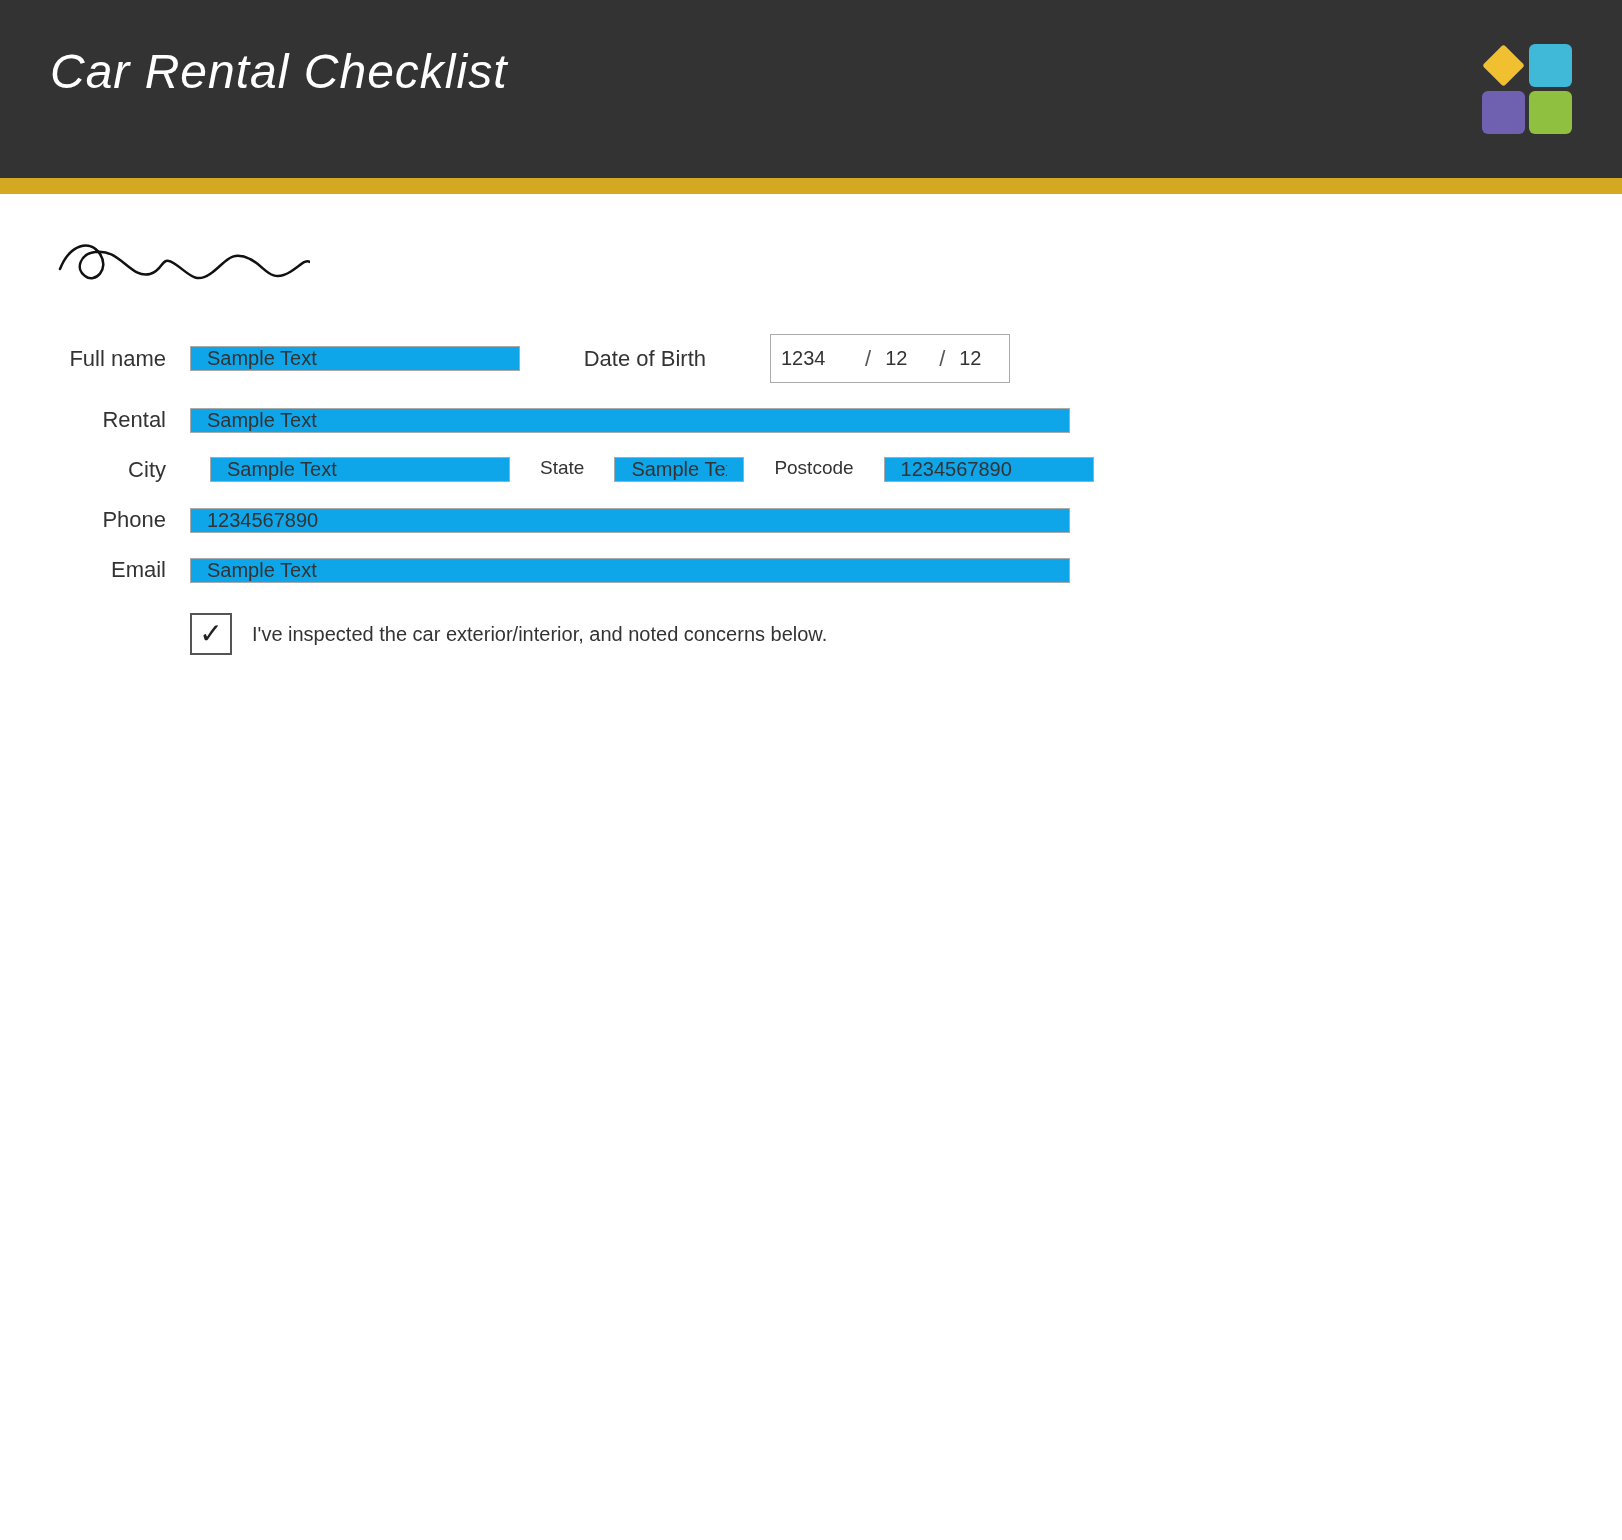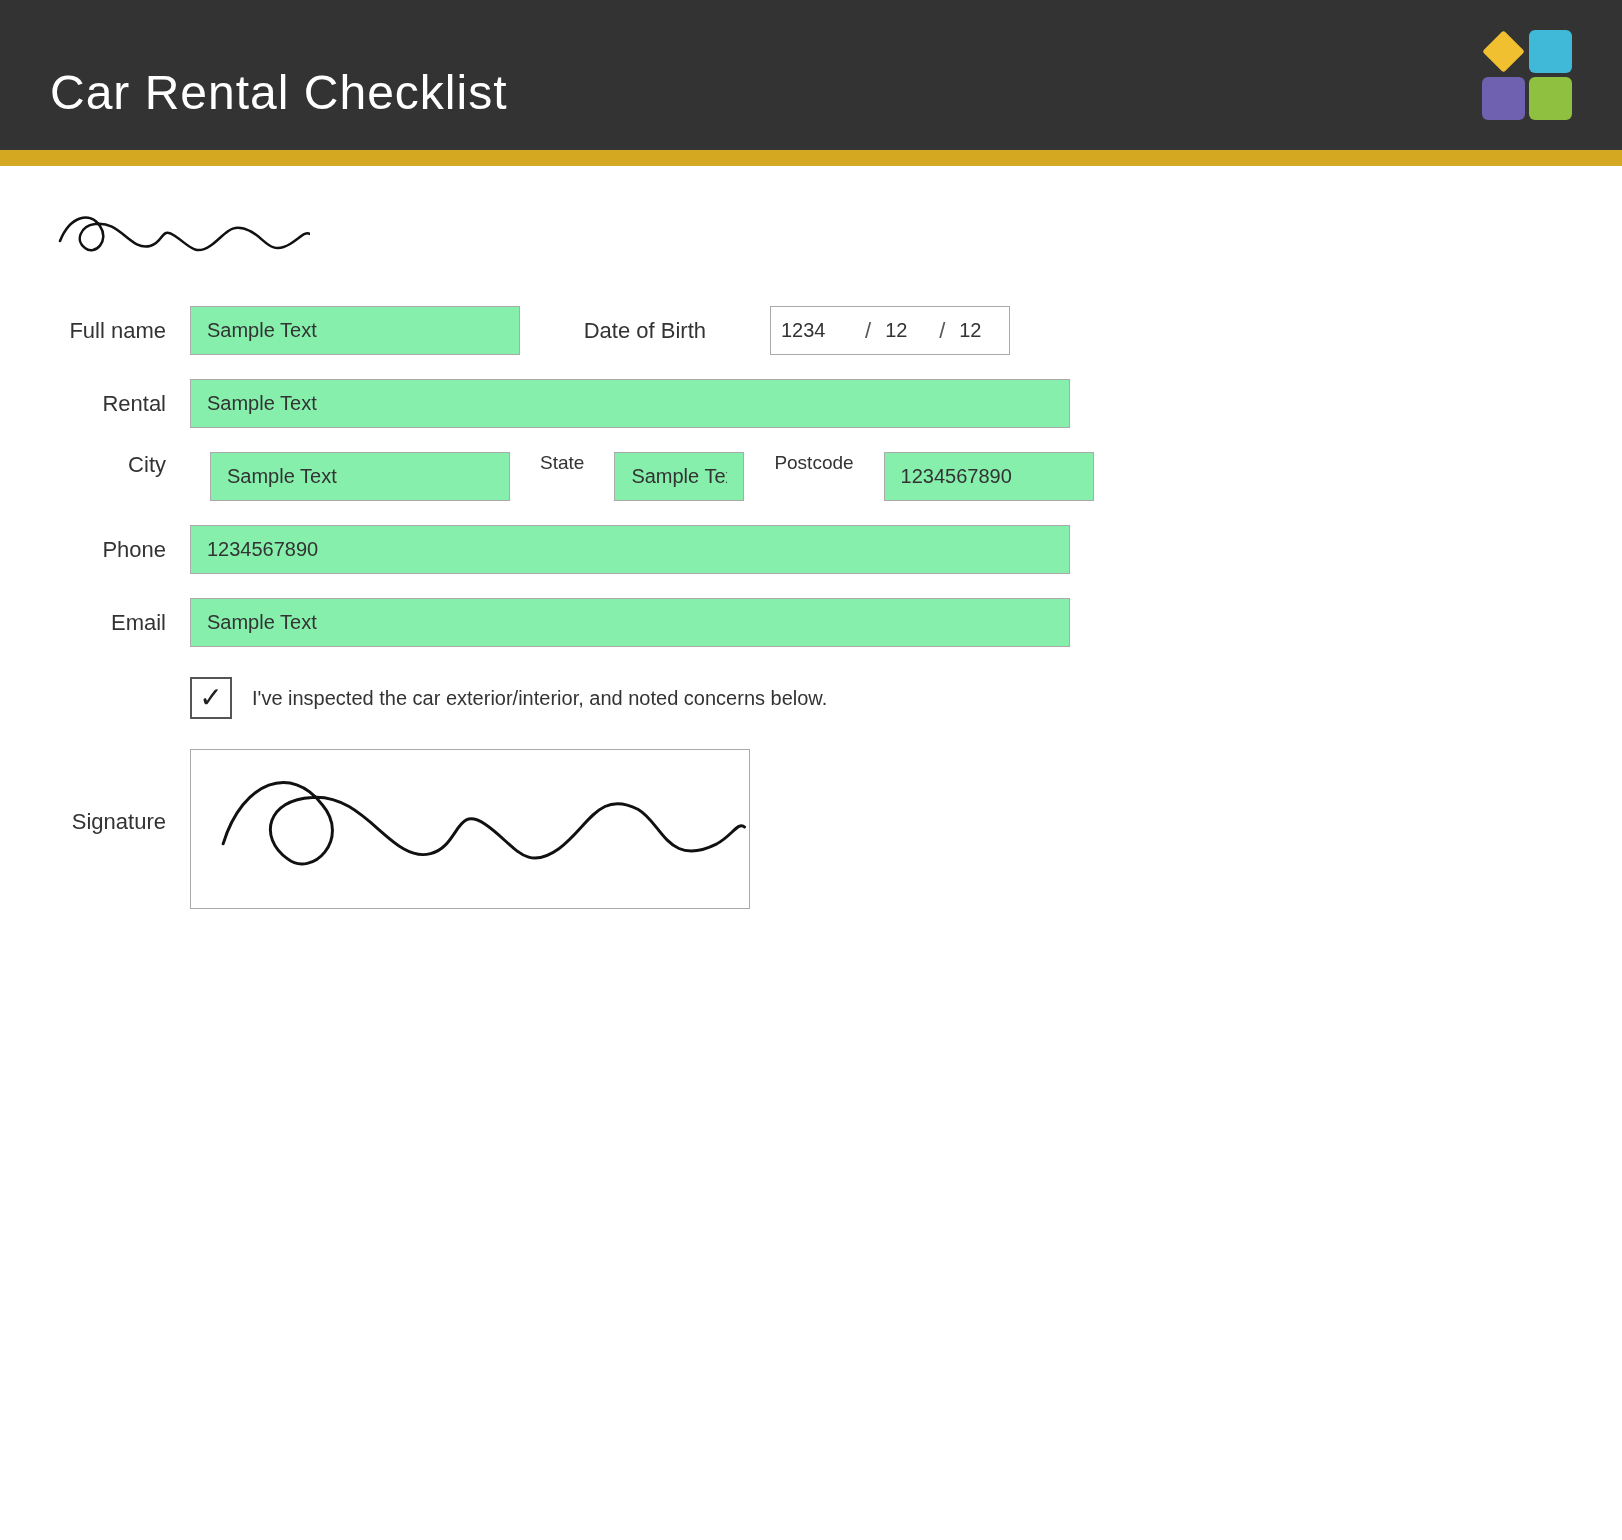--- a/index.html
+++ b/index.html
@@ -1,25 +1,26 @@
 <!DOCTYPE html>
 <html><head>
   <meta charset="utf-8">
   <style>
     * { box-sizing: border-box; margin: 0; padding: 0; }
     body { font-family: 'Arial', sans-serif; background: #fff; min-height: 1540px; }
 
     
     .header {
       background: #333333;
-      padding: 30px 50px;
-      display: flex;
-      align-items: flex-end;
+      padding: 44px 50px;
+      display: flex;
+      align-items: flex-start;
       justify-content: space-between;
       min-height: 140px;
+      font-style: italic;
     }
     .header-title {
       color: #ffffff;
       font-size: 48px;
       font-weight: 300;
       letter-spacing: 1px;
     }
     .logo-grid {
       display: grid;
       grid-template-columns: 1fr 1fr;
@@ -79,24 +80,24 @@
       color: #333;
       font-size: 22px;
       font-weight: 400;
       min-width: 140px;
       text-align: right;
       padding-right: 24px;
       flex-shrink: 0;
     }
     .field-input {
       border: 1px solid #aaa;
-      padding: 12px 16px;
+      padding: 0 16px;
       font-size: 20px;
       color: #333;
-      background: #86efac;
+      background: #0ea5e9;
       outline: none;
     }
 
     
     .fullname-row {
       display: flex;
       align-items: center;
       gap: 30px;
       margin-bottom: 24px;
     }
@@ -280,23 +281,15 @@
       <input class="field-input email-input" type="text" value="Sample Text" style="">
     </div>
 
     <div class="checkbox-row">
       <div class="checkbox-box">
         <span class="checkmark">✓</span>
       </div>
       <span class="checkbox-label">I've inspected the car exterior/interior, and noted concerns below.</span>
     </div>
 
-    <div class="signature-row">
-      <span class="field-label" style="padding-top:60px;">Signature</span>
-      <div class="signature-box">
-        <svg class="signature-svg" viewBox="0 0 560 160" fill="none" xmlns="http://www.w3.org/2000/svg">
-          <path d="M30 95 C50 30, 100 15, 130 55 C160 90, 120 130, 95 110 C65 88, 75 50, 120 48 C175 44, 200 115, 240 105 C270 97, 265 55, 295 75 C325 95, 335 125, 370 100 C400 78, 410 40, 450 60 C475 74, 480 120, 530 95 C545 87, 552 72, 558 78" stroke="#111" stroke-width="3" stroke-linecap="round" stroke-linejoin="round" fill="none"></path>
-        </svg>
-      </div>
-    </div>
 
   </div>
 </div>
 
 </body></html>

